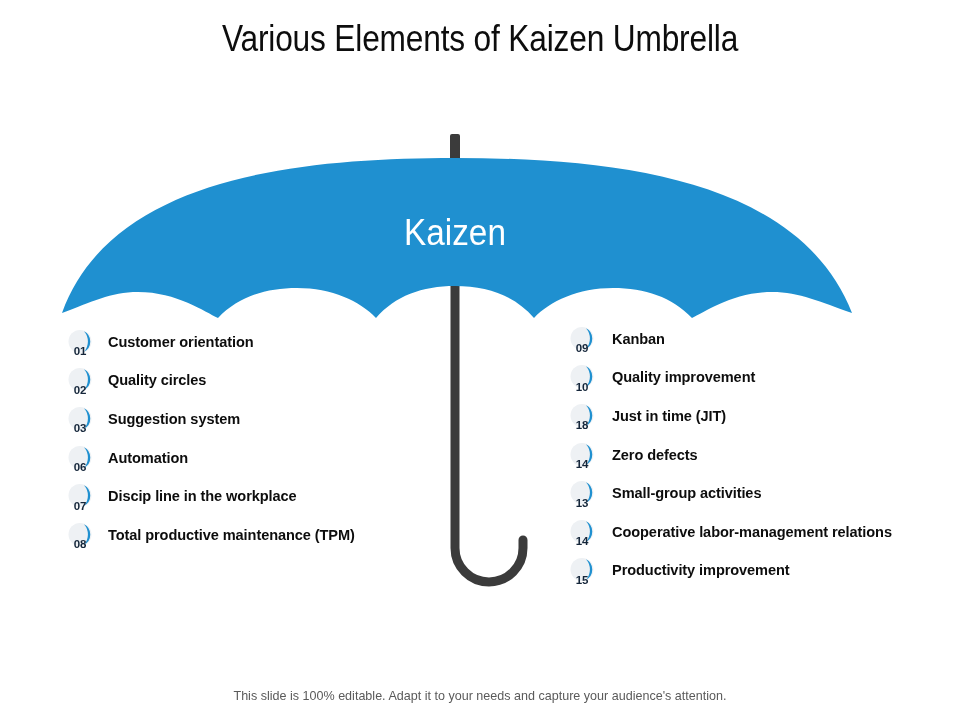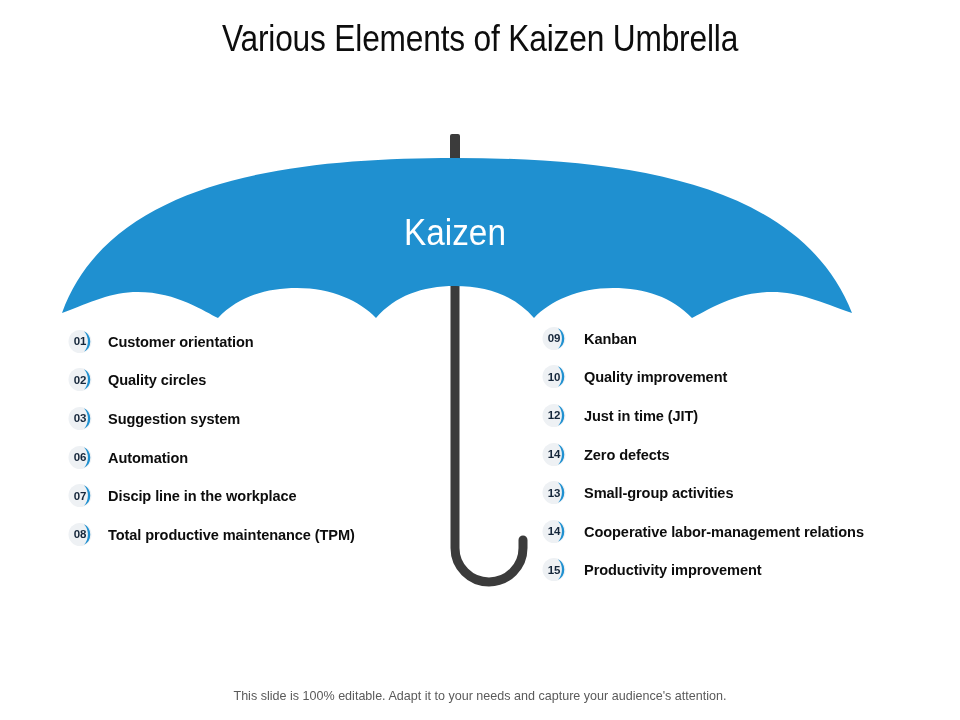--- a/index.html
+++ b/index.html
@@ -89,21 +89,21 @@
     position: absolute;
     left: 0;
     top: 0;
     width: 30px;
     height: 27px;
     overflow: visible;
   }
   .badge .num {
     position: absolute;
     left: 0;
-    top: 0;
+    top: 10px;
     width: 24px;
     height: 27px;
     display: flex;
     align-items: center;
     justify-content: center;
     font-family: "Liberation Sans", sans-serif;
     font-size: 11.5px;
     font-weight: bold;
     color: #15263a;
     letter-spacing: -0.2px;
@@ -114,21 +114,21 @@
     font-size: 15.2px;
     font-weight: bold;
     color: #0d0d0d;
     white-space: nowrap;
     letter-spacing: -0.1px;
     transform: scaleX(0.96);
     transform-origin: left center;
   }
 
   
-  #col-right .badge { margin-right: 12px; }
+  #col-right .badge { margin-right: 12px; margin-left: 28px; }
 
   
   #footer {
     position: absolute;
     left: 0;
     top: 688px;
     width: 960px;
     text-align: center;
     font-family: "Liberation Sans", sans-serif;
     font-size: 13.5px;
@@ -256,21 +256,21 @@
         <span class="num">10</span>
       </span>
       <span class="item-label">Quality improvement</span>
     </div>
     <div class="item">
       <span class="badge">
         <svg viewBox="0 0 30 27">
           <circle cx="12" cy="13.5" r="11.5" fill="#eef1f4"></circle>
           <path d="M 16 3.2 A 11.6 11.6 0 0 1 16 23.8 A 15.5 15.5 0 0 0 16 3.2 Z" fill="#1f90d0"></path>
         </svg>
-        <span class="num">12</span>
+        <span class="num">18</span>
       </span>
       <span class="item-label">Just in time (JIT)</span>
     </div>
     <div class="item">
       <span class="badge">
         <svg viewBox="0 0 30 27">
           <circle cx="12" cy="13.5" r="11.5" fill="#eef1f4"></circle>
           <path d="M 16 3.2 A 11.6 11.6 0 0 1 16 23.8 A 15.5 15.5 0 0 0 16 3.2 Z" fill="#1f90d0"></path>
         </svg>
         <span class="num">14</span>

